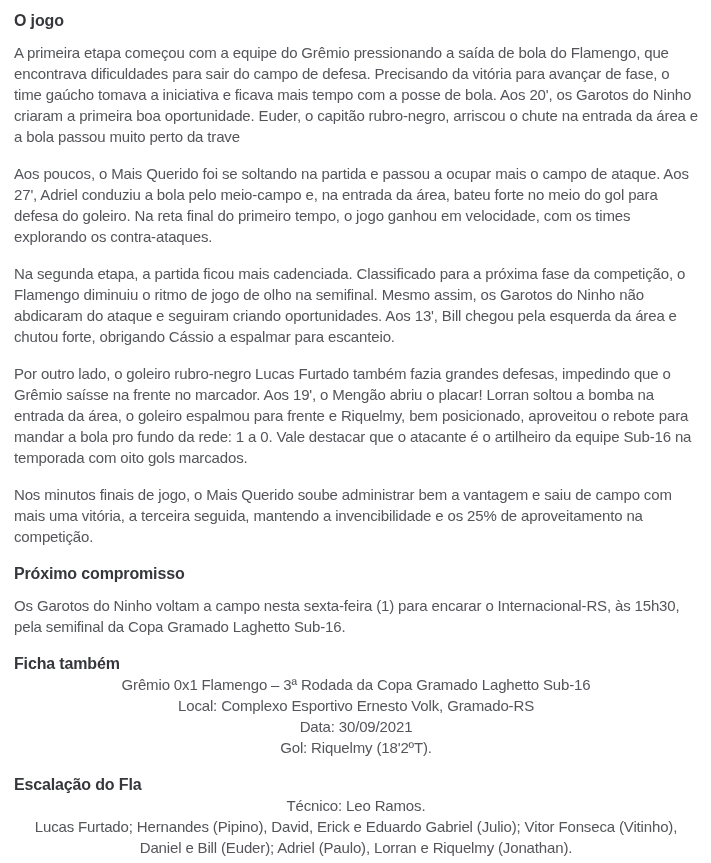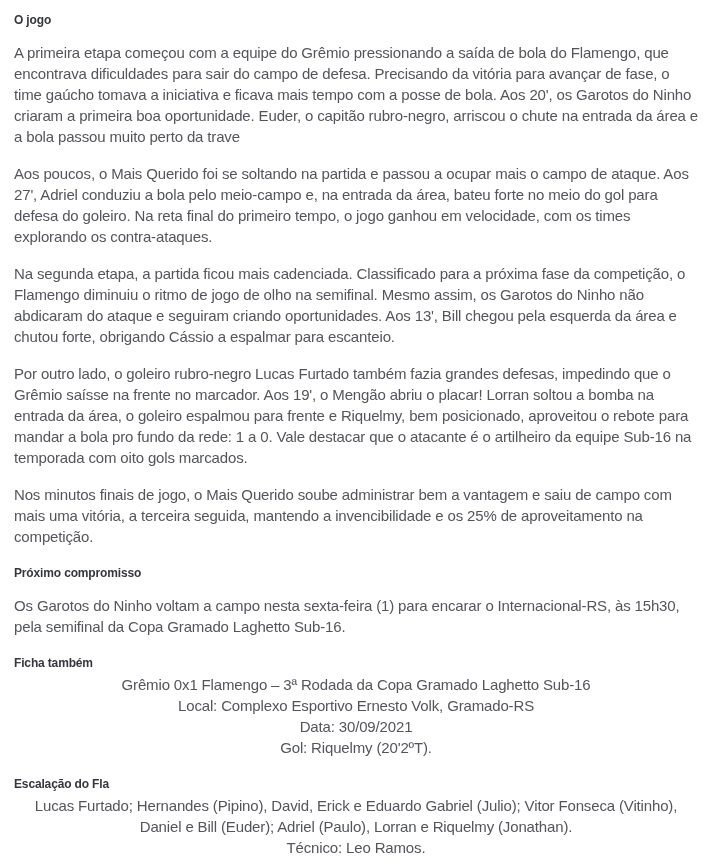--- a/index.html
+++ b/index.html
@@ -18,21 +18,21 @@
     width: 711px;
     padding: 10px 13px 0 14px;
     color: #54555a;
     font-size: 15px;
     line-height: 21px;
     letter-spacing: -0.15px;
   }
   .section-heading {
     font-weight: bold;
     color: #36373c;
-    font-size: 12px;
+    font-size: 16px;
     line-height: 21px;
     margin: 0;
   }
   .para {
     margin: 11px 0 16px 0;
   }
   .block {
     margin: 0 0 16px 0;
   }
   .line {
@@ -53,22 +53,22 @@
   <p class="para">Nos minutos finais de jogo, o Mais Querido soube administrar bem a vantagem e saiu de campo com mais uma vitória, a terceira seguida, mantendo a invencibilidade e os 25% de aproveitamento na competição.</p>
 
   <h3 class="section-heading">Próximo compromisso</h3>
   <p class="para">Os Garotos do Ninho voltam a campo nesta sexta-feira (1) para encarar o Internacional-RS, às 15h30, pela semifinal da Copa Gramado Laghetto Sub-16.</p>
 
   <h3 class="section-heading">Ficha também</h3>
   <div class="block">
     <div class="line">Grêmio 0x1 Flamengo – 3ª Rodada da Copa Gramado Laghetto Sub-16</div>
     <div class="line">Local: Complexo Esportivo Ernesto Volk, Gramado-RS</div>
     <div class="line">Data: 30/09/2021</div>
-    <div class="line">Gol: Riquelmy (20'2ºT).</div>
+    <div class="line">Gol: Riquelmy (18'2ºT).</div>
   </div>
 
   <h3 class="section-heading">Escalação do Fla</h3>
   <div class="block">
+    <div class="line">Técnico: Leo Ramos.</div>
     <div class="line">Lucas Furtado; Hernandes (Pipino), David, Erick e Eduardo Gabriel (Julio); Vitor Fonseca (Vitinho), Daniel e Bill (Euder); Adriel (Paulo), Lorran e Riquelmy (Jonathan).</div>
-    <div class="line">Técnico: Leo Ramos.</div>
   </div>
 
 </div>
 
 </body></html>

